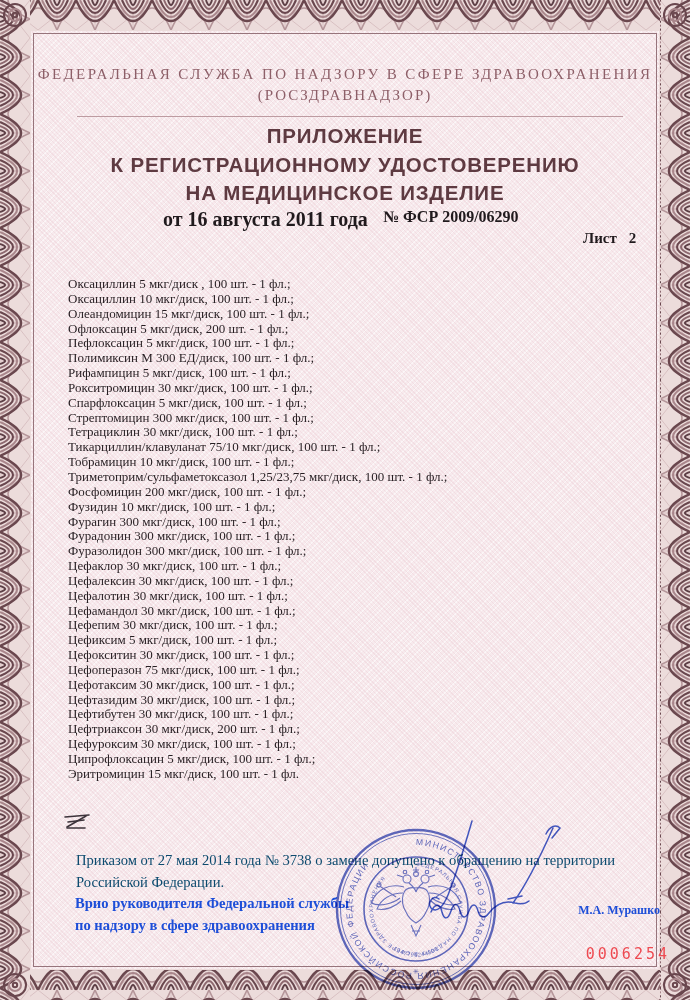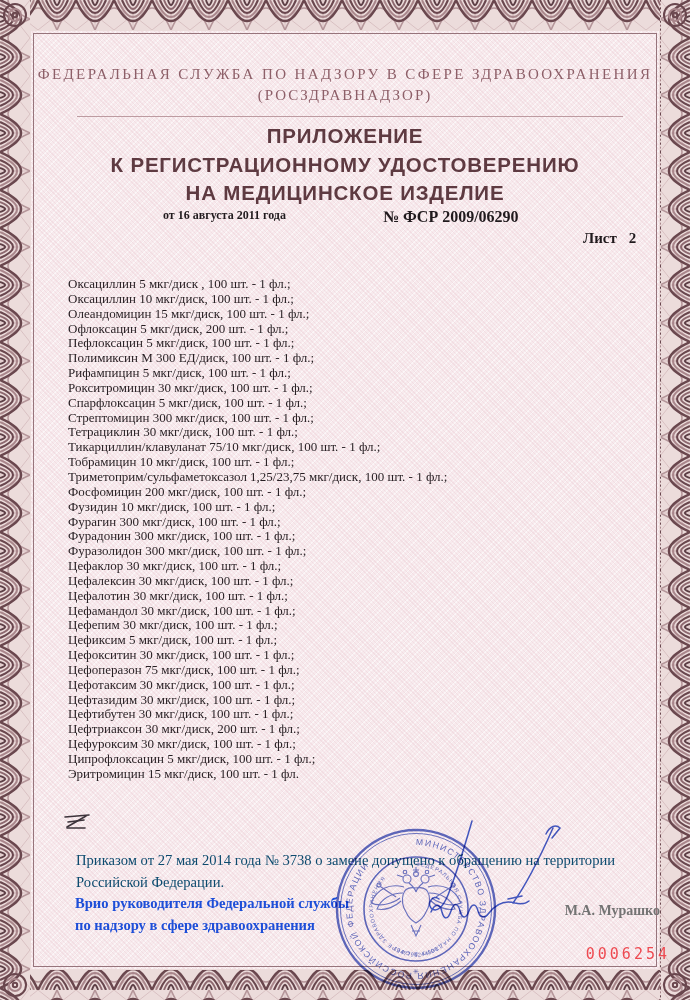--- a/index.html
+++ b/index.html
@@ -29,38 +29,38 @@
   .agency-l2{top:85px;letter-spacing:2px;}
   .divider{top:116px;left:77px;width:546px;border-top:1px solid #bd9ba1;height:0;}
   .title{
     left:0;right:0;text-align:center;
     font-family:"Liberation Sans", sans-serif;
     font-weight:700;color:#5e3a41;font-size:20.5px;letter-spacing:.8px;
   }
   .title-l1{top:124px;}
   .title-l2{top:153px;}
   .title-l3{top:181px;}
-  .date-label{left:163px;top:208px;font-weight:700;font-size:12px;color:#201a1d;}
+  .date-label{left:163px;top:208px;font-weight:700;font-size:20px;color:#201a1d;}
   .cert-number{left:383px;top:208px;font-weight:700;font-size:16px;color:#201a1d;}
   .sheet{left:583px;top:230px;font-weight:700;font-size:15px;color:#201a1d;}
   .sheet .num{margin-left:12px;}
   .items{
     left:68px;top:277px;width:560px;
     font-size:13px;line-height:14.85px;color:#261e22;
   }
   .item{white-space:nowrap;}
   .zmark{left:63px;top:812px;}
   .order{
     left:68px;top:842px;width:566px;
     font-size:14.6px;line-height:21.5px;color:#0c4a6e;margin:8px;
   }
   .sig-title{left:75px;font-weight:700;font-size:14.6px;color:#1d4ed8;text-align:right;}
   .sig-l1{top:895px;}
   .sig-l2{top:917px;}
-  .signer-name{right:30px;top:903px;font-weight:700;font-size:14px;color:#737373;}
+  .signer-name{right:30px;top:903px;font-weight:700;font-size:12px;color:#1d4ed8;}
   .serial{
     right:20px;top:945px;
     font-family:"DejaVu Sans Mono", monospace;
     font-size:15px;letter-spacing:3px;color:#ee4a51;z-index:5;
   }
   .stamp{left:333px;top:826px;z-index:4;mix-blend-mode:multiply;opacity:.88;filter:blur(.2px);}
   .autograph{left:400px;top:795px;z-index:5;mix-blend-mode:multiply;}
 </style>
 </head>
 <body>

